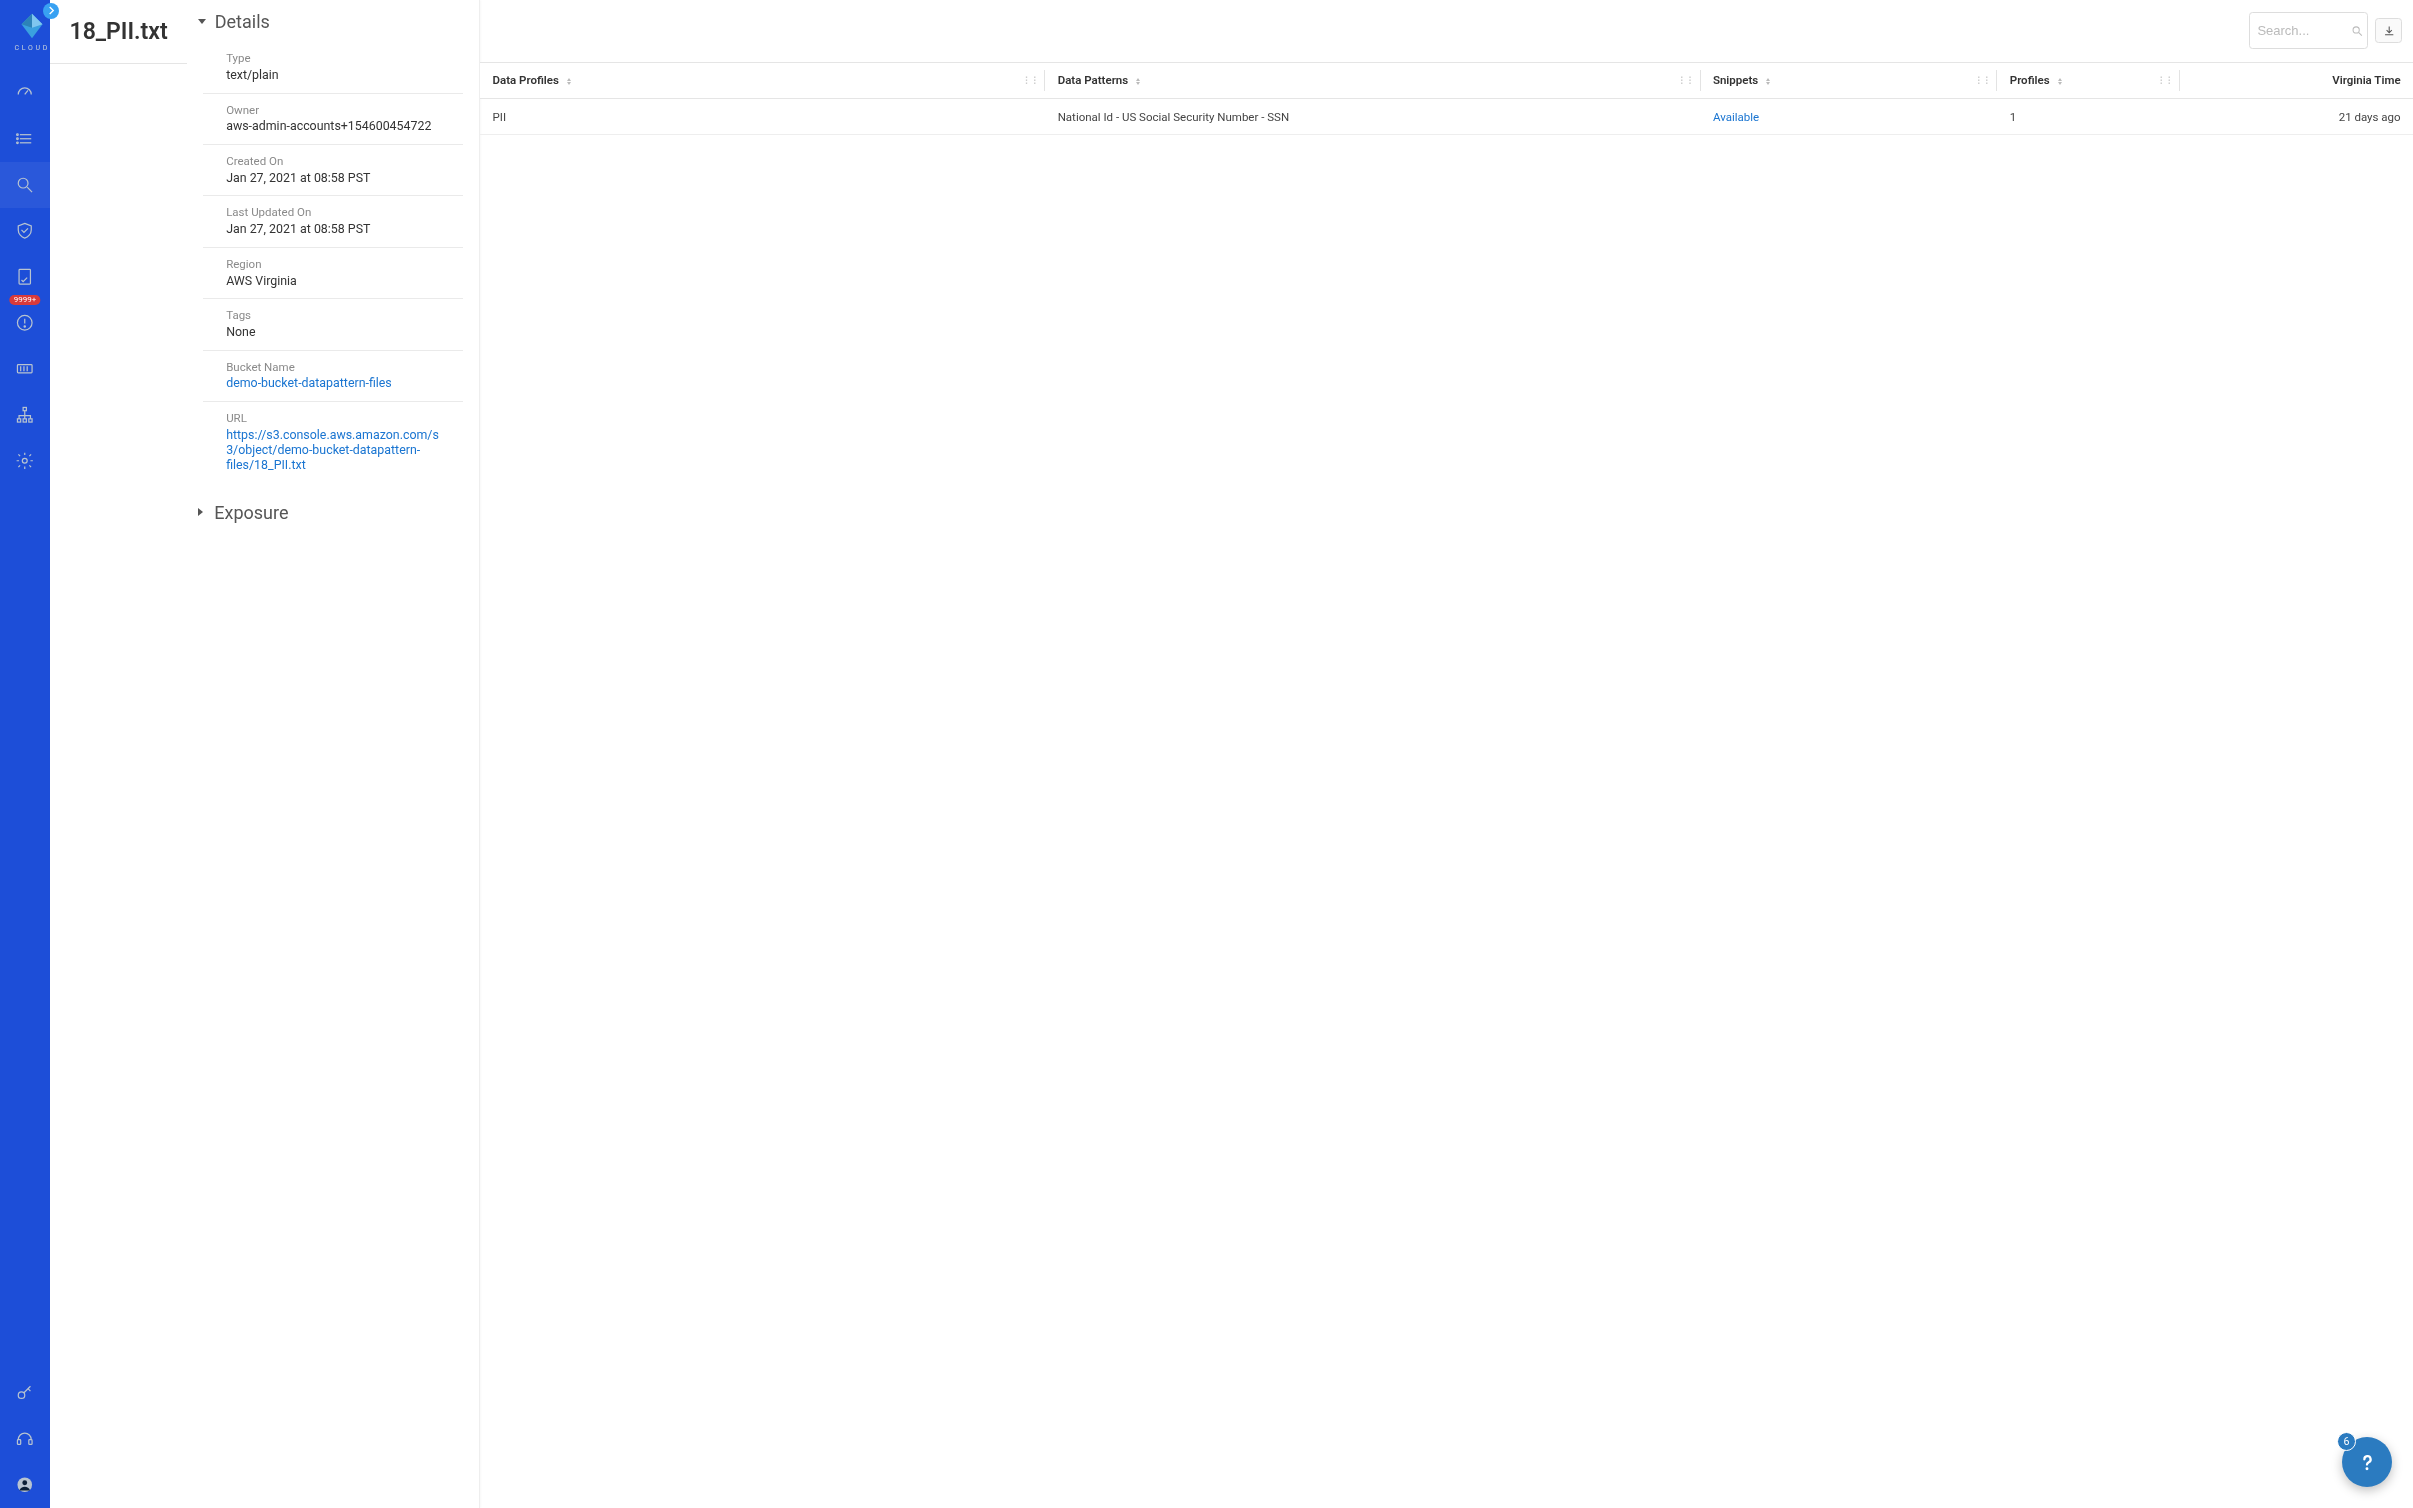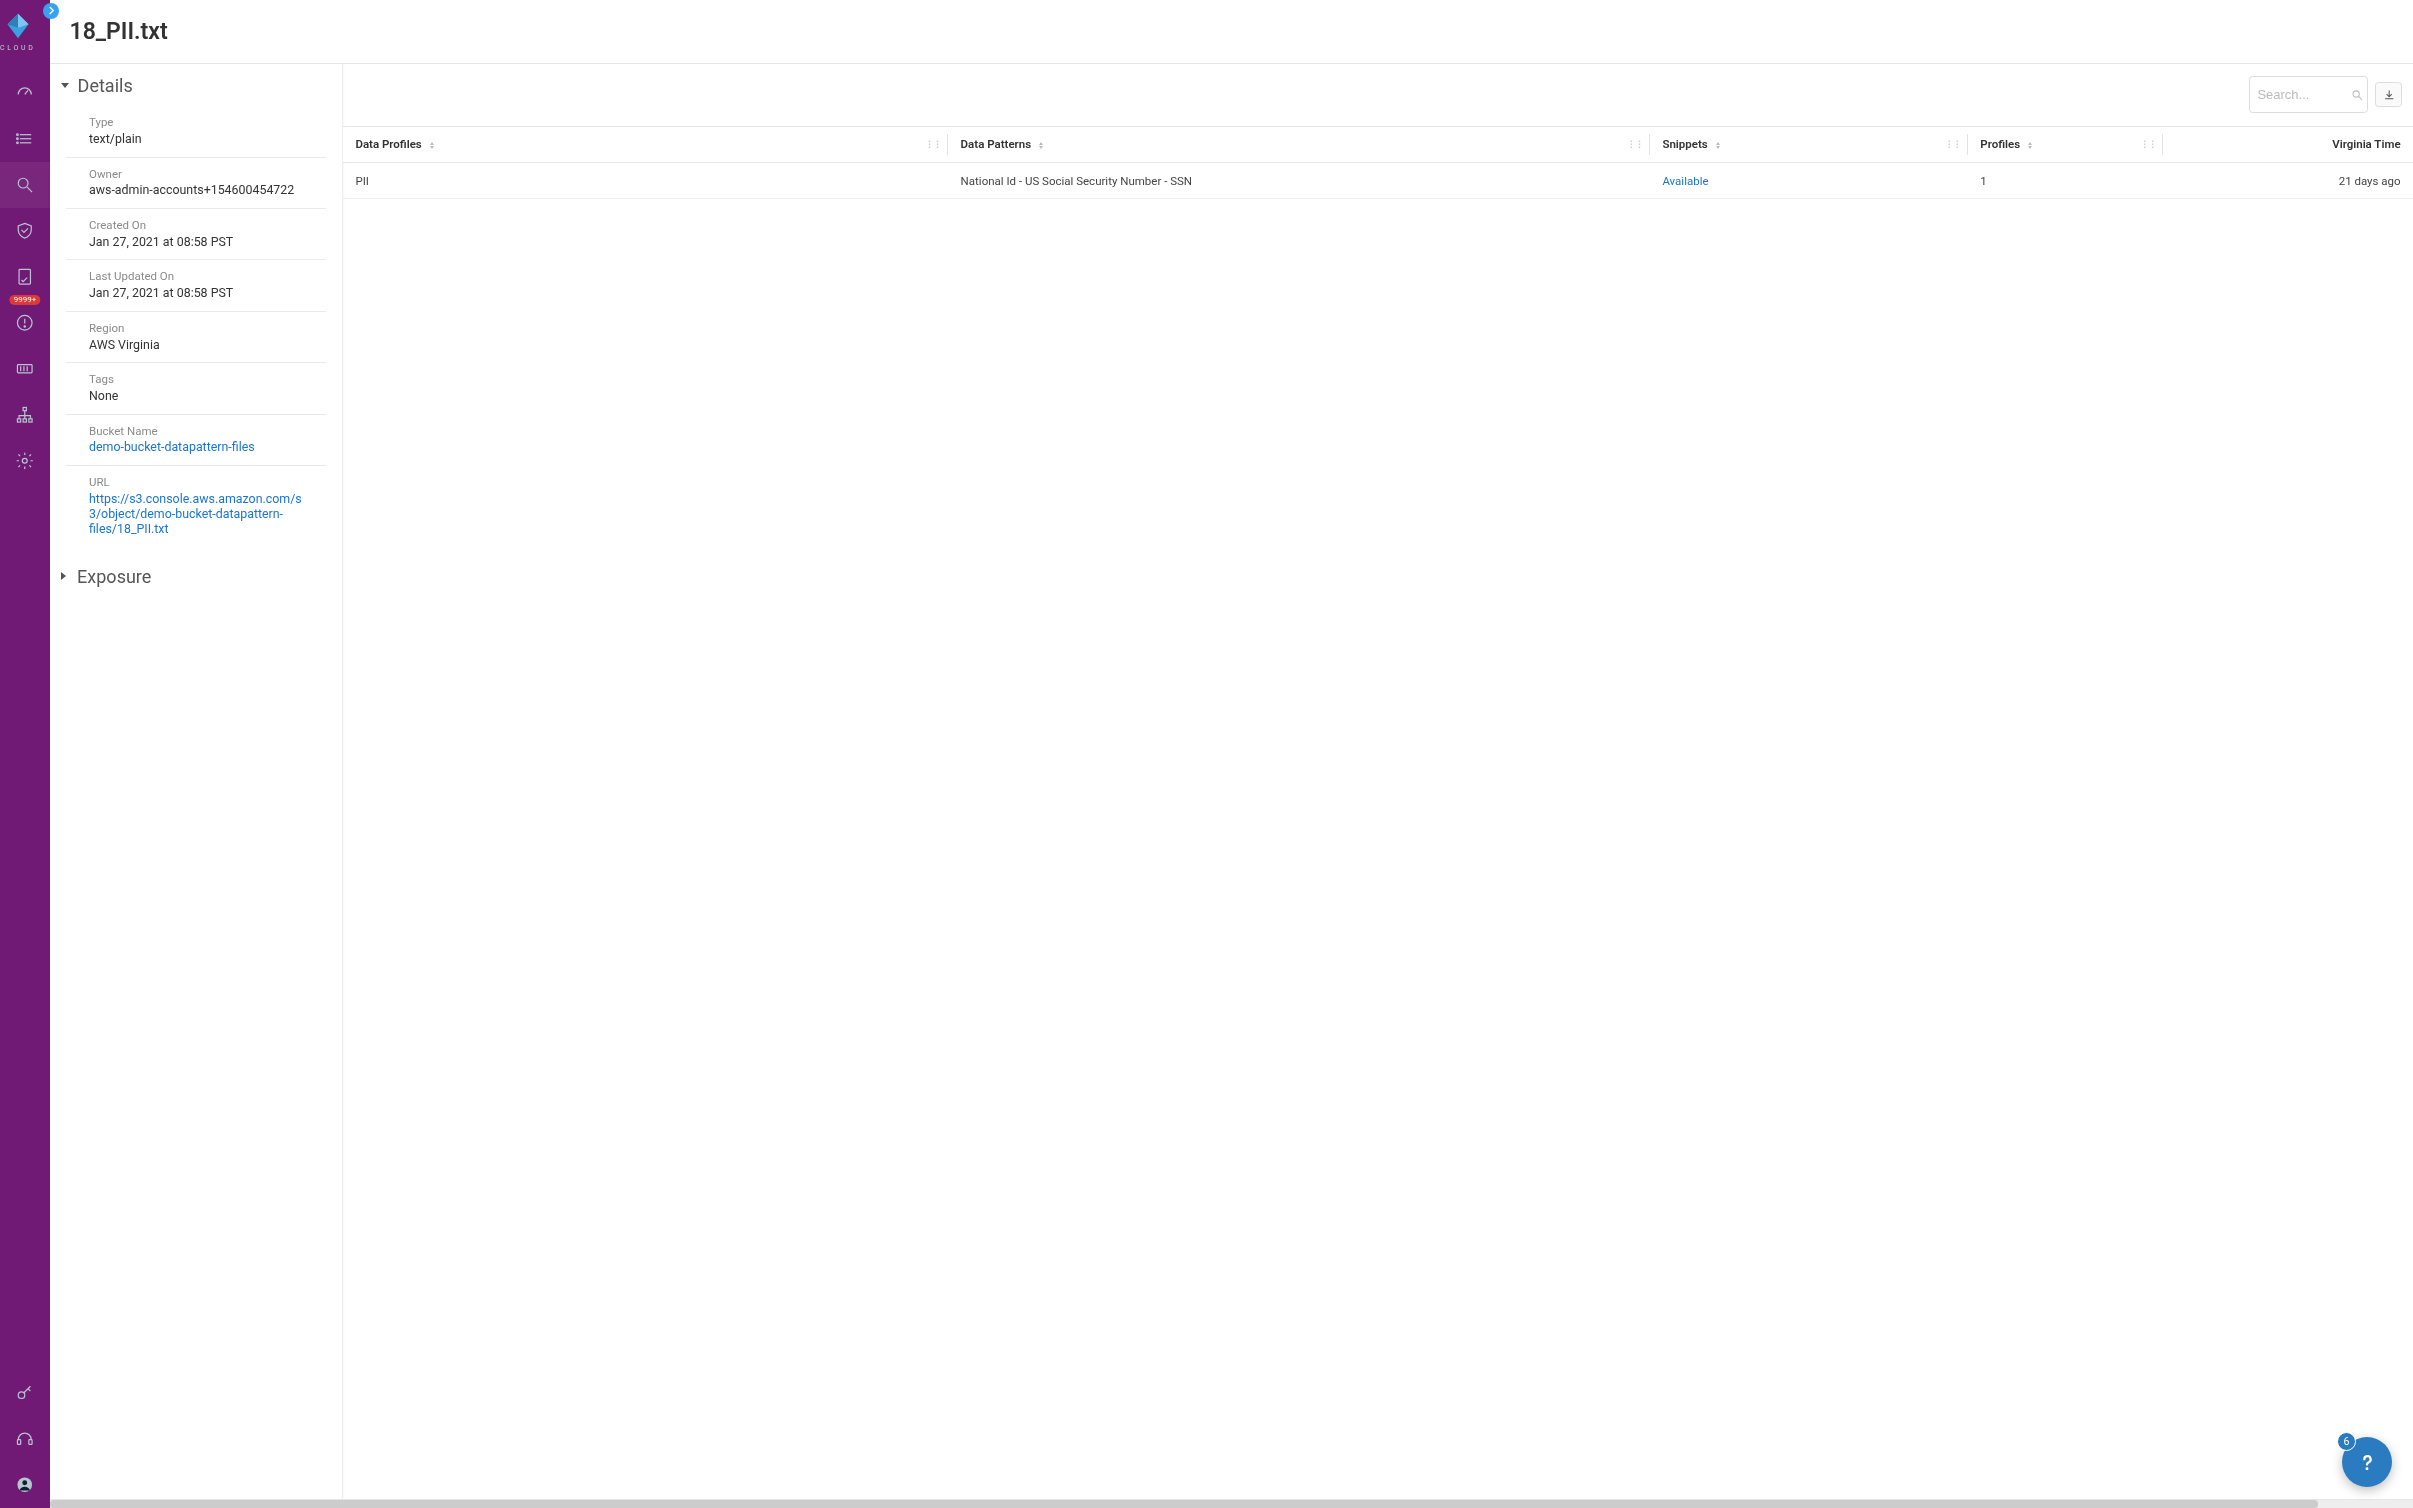--- a/index.html
+++ b/index.html
@@ -2,24 +2,24 @@
 <html style="font-size:14px"><head>
 <meta charset="utf-8">
 <style>
   * { box-sizing: border-box; margin: 0; padding: 0; }
   html, body { width: 100%; height: 100%; font-family: -apple-system, BlinkMacSystemFont, "Segoe UI", Roboto, "Helvetica Neue", Arial, sans-serif; color: #333; background: #fff; }
   body { display: flex; height: 100vh; overflow: hidden; }
 
   
   .sidebar {
     width: 50px;
-    background: #701a75;
+    background: #1d4ed8;
     display: flex;
     flex-direction: column;
-    align-items: flex-start;
+    align-items: flex-end;
     flex-shrink: 0;
     position: relative;
   }
   .sidebar .collapse-toggle {
     position: absolute;
     top: 2.7px;
     right: -9px;
     width: 16px; height: 16px;
     background: #38a1f2;
     border-radius: 50%;
@@ -63,21 +63,21 @@
     padding: 0.9px 4.4px;
     border-radius: 7px;
     white-space: nowrap;
   }
   .nav-spacer { flex: 1; }
 
   
   .main {
     flex: 1;
     display: flex;
-    flex-direction: column;
+    flex-direction: row;
     overflow: hidden;
     position: relative;
   }
   .header {
     height: 64px;
     border-bottom: 0.9px solid #e5e5e5;
     display: flex;
     align-items: center;
     padding: 0 19.5px;
   }

